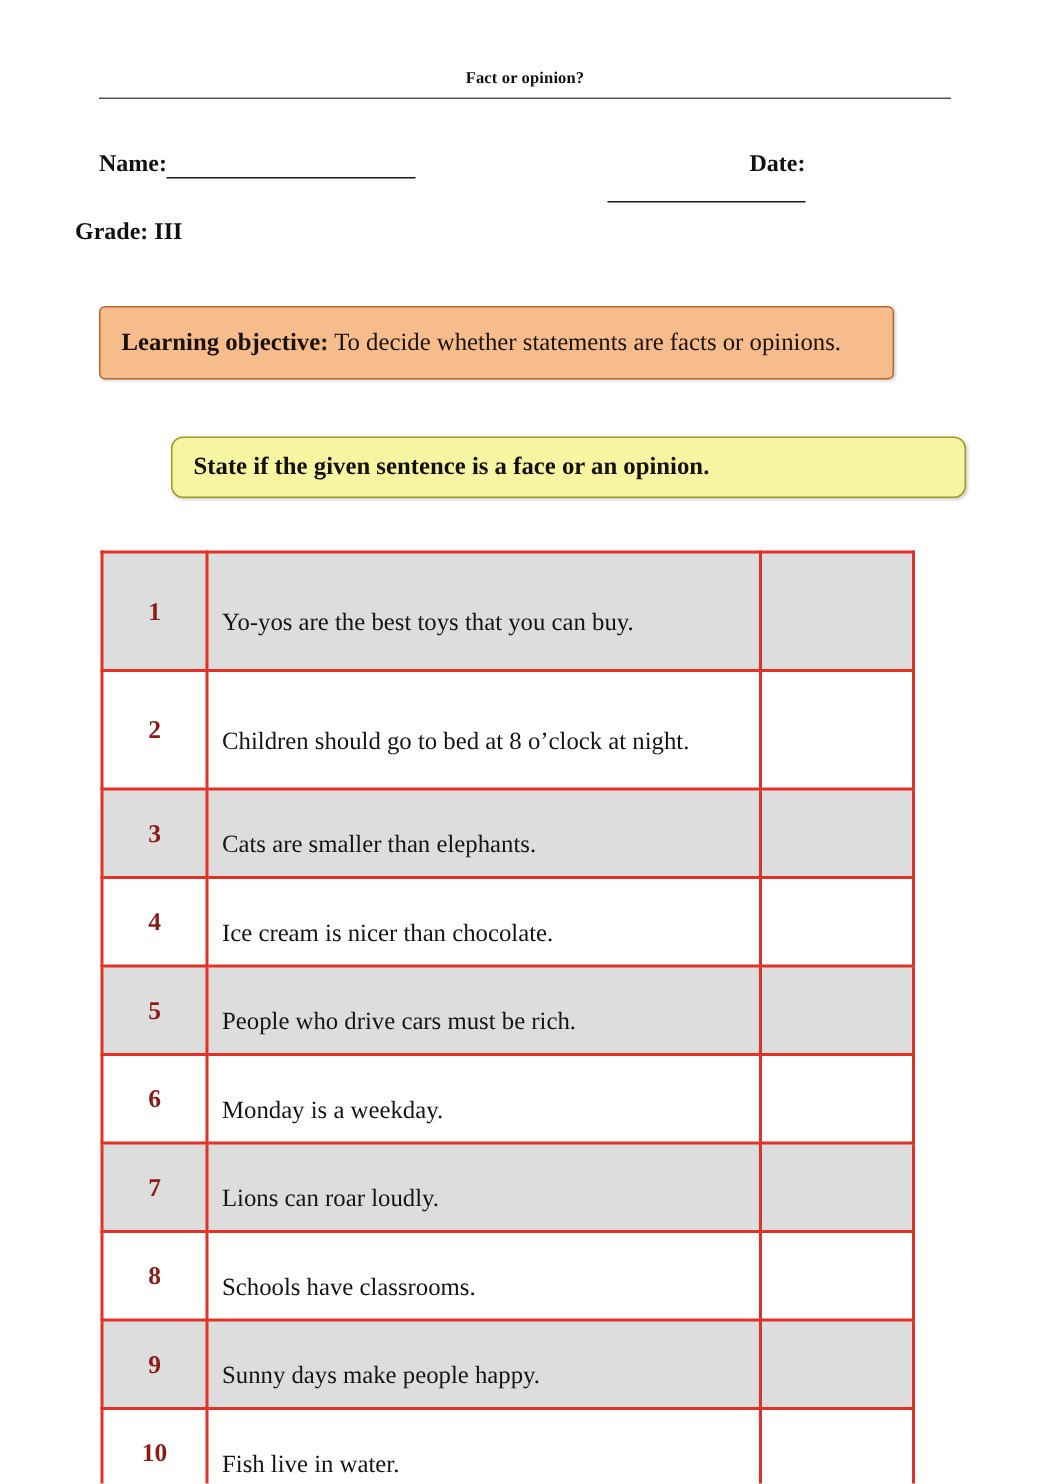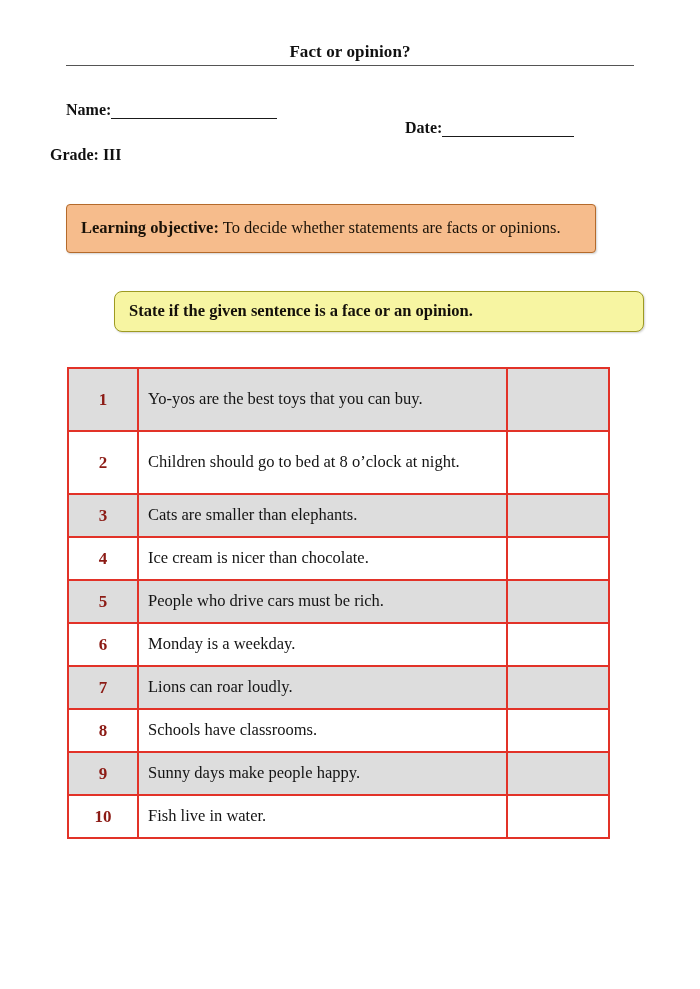--- a/index.html
+++ b/index.html
@@ -22,21 +22,21 @@
   }
 
   
   .title-block {
     position: absolute;
     left: 66px;
     top: 42px;
     width: 568px;
   }
   .worksheet-title {
-    font-size: 17px;
+    font-size: 11px;
     font-weight: bold;
     text-align: center;
     letter-spacing: 0.1px;
     line-height: 20px;
     color: #111111;
   }
   .title-rule {
     margin-top: 3px;
     border-bottom: 1.2px solid #555555;
     width: 100%;
@@ -53,21 +53,21 @@
   .field {
     position: absolute;
     display: flex;
     align-items: flex-end;
     font-size: 16px;
     font-weight: bold;
     line-height: 19px;
     text-align: center;
   }
   .field-name { left: 0px; top: 0px; }
-  .field-date { left: 339px; top: 18px; }
+  .field-date { left: 339px; top: 0px; flex-direction: column; }
   .field-label { white-space: nowrap; }
   .field-blank {
     display: inline-block;
     border-bottom: 1.7px solid #1a1a1a;
     height: 15px;
   }
   .blank-name { width: 166px; }
   .blank-date { width: 132px; }
 
   .grade-line {
@@ -140,21 +140,21 @@
     font-size: 17px;
     font-weight: bold;
     color: #8c1b15;
     padding: 4px 0;
   }
   .col-text {
     width: 350px;
     font-size: 16.5px;
     line-height: 24px;
     color: #141414;
-    padding: 6px 8px 7px 9px;
+    padding: 22px 8px 7px 9px;
   }
   .col-answer {
     width: 98px;
   }
   tr.tall .col-text,
   tr.tall .col-num,
   tr.tall .col-answer { height: 48px; }
   tr.short .col-text,
   tr.short .col-num,
   tr.short .col-answer { height: 28px; }

